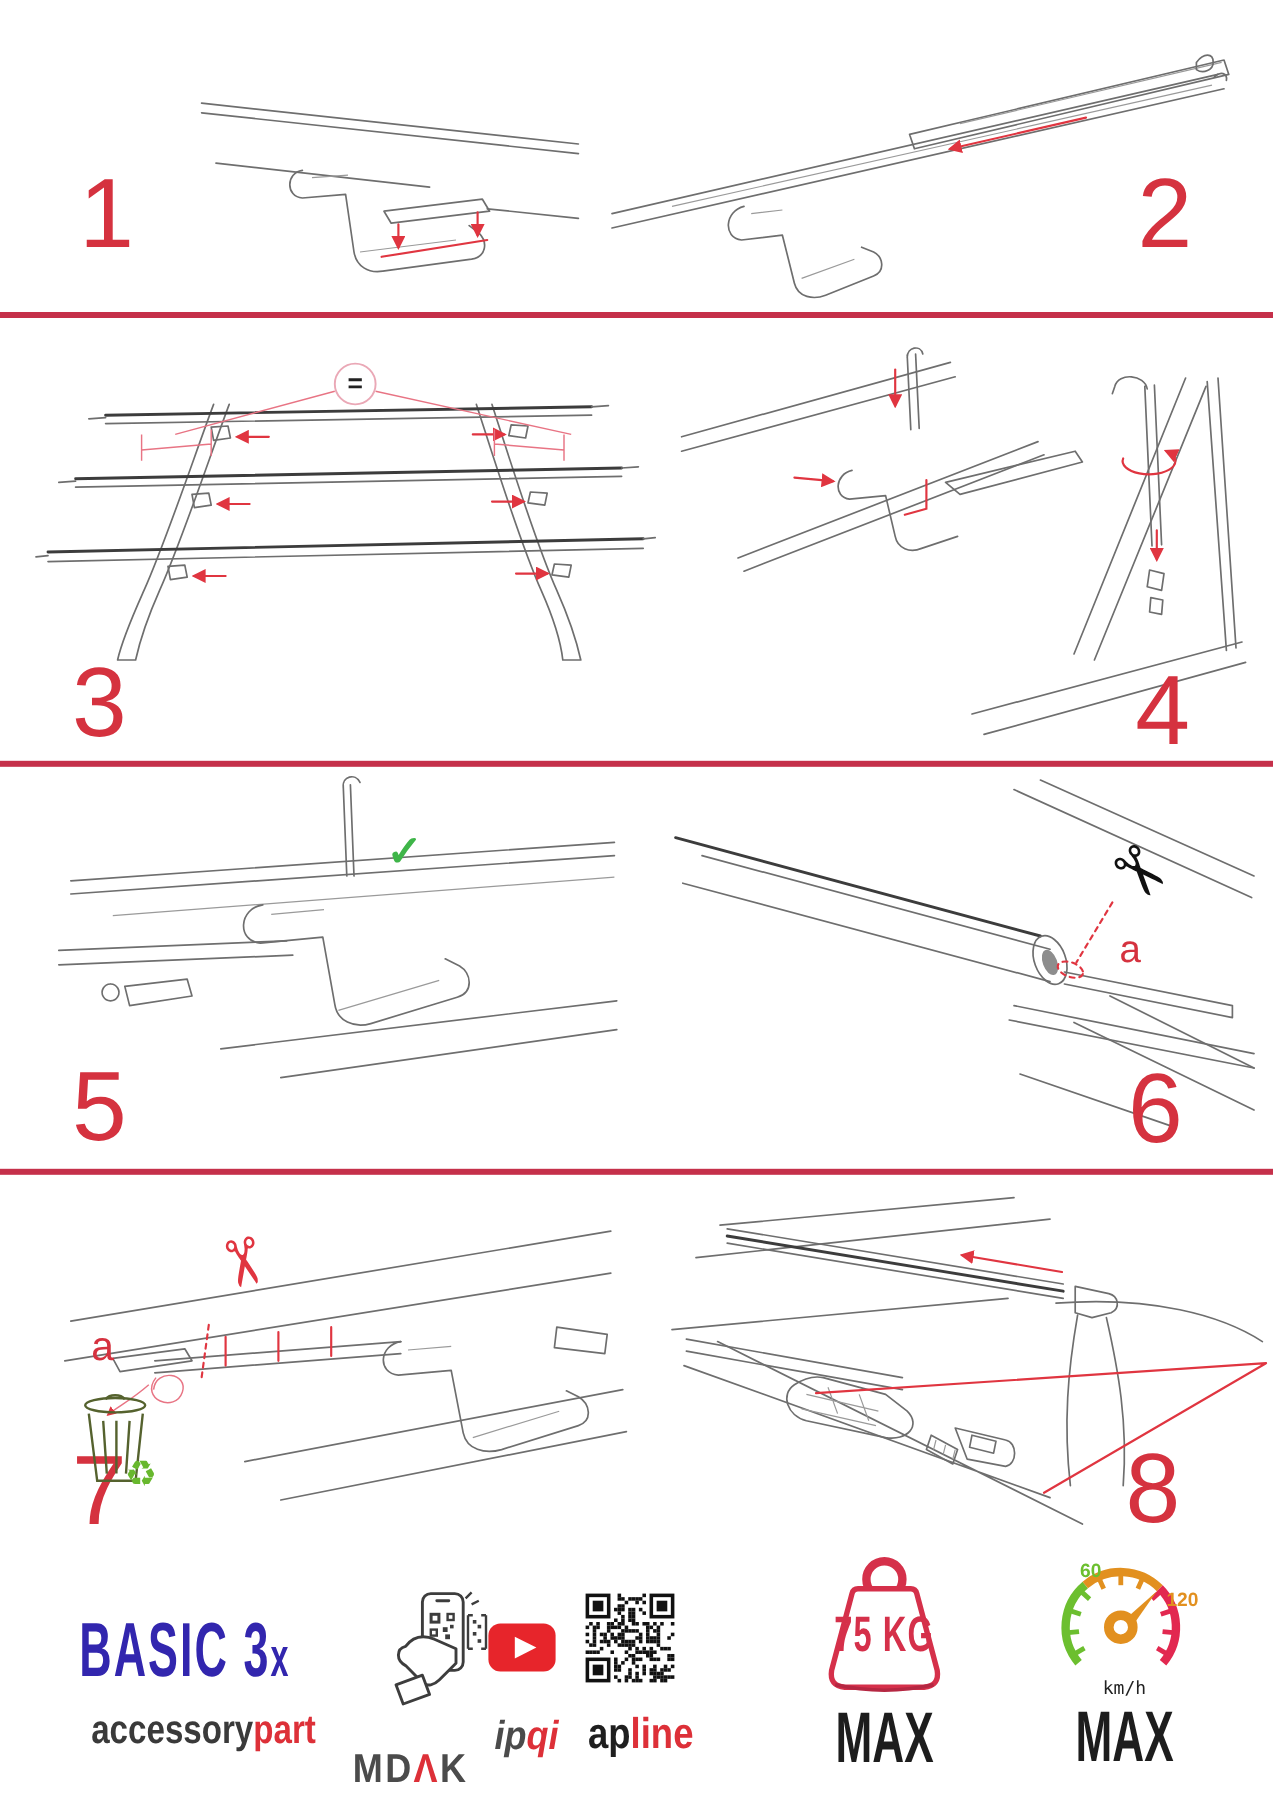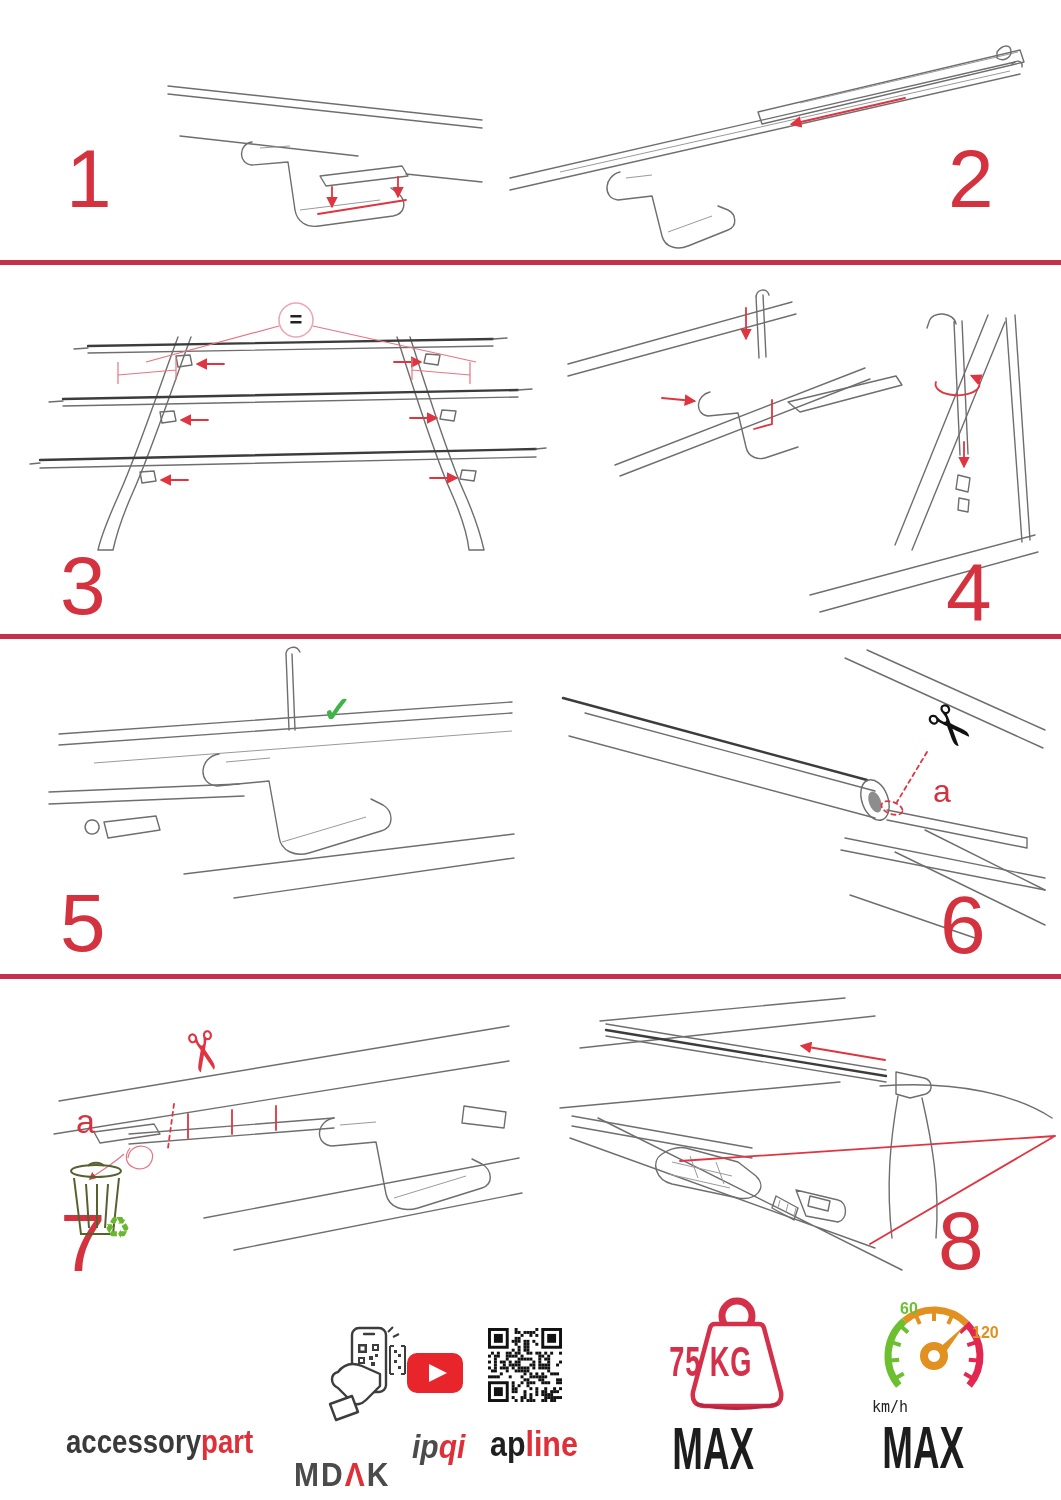--- a/index.html
+++ b/index.html
@@ -14,21 +14,21 @@
     font-family:"Liberation Sans",sans-serif;font-weight:400;
   }
   svg{display:block;overflow:visible;}
   .sketch{stroke:#6e6e6e;stroke-width:1.4;fill:none;stroke-linecap:round;stroke-linejoin:round;}
   .dark{stroke:#3c3c3c;stroke-width:2.4;}
   .thin{stroke:#9a9a9a;stroke-width:1;}
   .red{stroke:#e03540;stroke-width:1.8;fill:none;stroke-linecap:round;}
   .redthin{stroke:#e87484;stroke-width:1.2;fill:none;}
   .dashed{stroke-dasharray:4 4;}
   .cond{display:inline-block;transform-origin:left top;}
-  .center{text-align:left;}
+  .center{text-align:center;}
   .max-label{font-weight:bold;color:#1d1d1d;font-size:46px;line-height:1;}
 </style>
 </head>
 <body>
 
 <div class="page">
 
   <span class="stepnum" style="left:66px;top:138px;">1</span>
 
   <svg class="abs" style="left:150px;top:24px;" width="340" height="220" viewBox="0 0 340 220">
@@ -191,21 +191,26 @@
     <path class="thin" d="M132,176 l60,14 M128,188 l62,14 M150,170 l8,22 M176,176 l8,22"></path>
     <path class="sketch" d="M236,210 l22,12 l-4,12 l-22,-12 z"></path>
     <path class="thin" d="M240,214 l-2,8 M248,218 l-2,8 M256,222 l-2,8"></path>
     <path class="sketch" d="M256,204 l42,10 c10,2 10,20 0,22 l-32,-6 Z M270,210 l20,5 l-2,10 l-20,-5 Z"></path>
 
     <path class="red" stroke-width="1.6" d="M140,175 L515,150 M330,258 L515,150"></path>
   </svg>
 
   <span class="stepnum" style="left:938px;top:1200px;">8</span>
 
-  <div class="abs" style="left:66px;top:1423px;">
+  <div class="abs" style="left:66px;top:1340px;">
+    <span class="cond" style="transform:scale(0.85,1.45);font-size:44px;font-weight:bold;color:#3226ae;letter-spacing:2px;white-space:nowrap;">
+      <span>BASIC 3</span><span style="font-size:0.72em;">x</span>
+    </span>
+  </div>
+  <div class="abs" style="left:76px;top:1423px;">
     <span class="cond" style="transform:scale(0.92,1.12);font-size:30px;font-weight:bold;white-space:nowrap;">
       <span style="color:#3a3a3a;">accessory</span><span style="color:#dd3038;">part</span>
     </span>
   </div>
 
   <svg class="abs" style="left:322px;top:1322px;" width="86" height="100" viewBox="0 0 86 100">
     <g stroke="#3d3d3d" stroke-width="2.4" fill="#fff" stroke-linejoin="round" stroke-linecap="round">
       <rect x="30" y="6" width="34" height="64" rx="7"></rect>
       <path d="M42,12 L52,12"></path>
       <path d="M16,50 C8,52 8,62 16,66 L30,80 C34,84 40,82 44,78 L58,64 L58,52 L40,44 C30,40 22,42 16,50 Z"></path>

